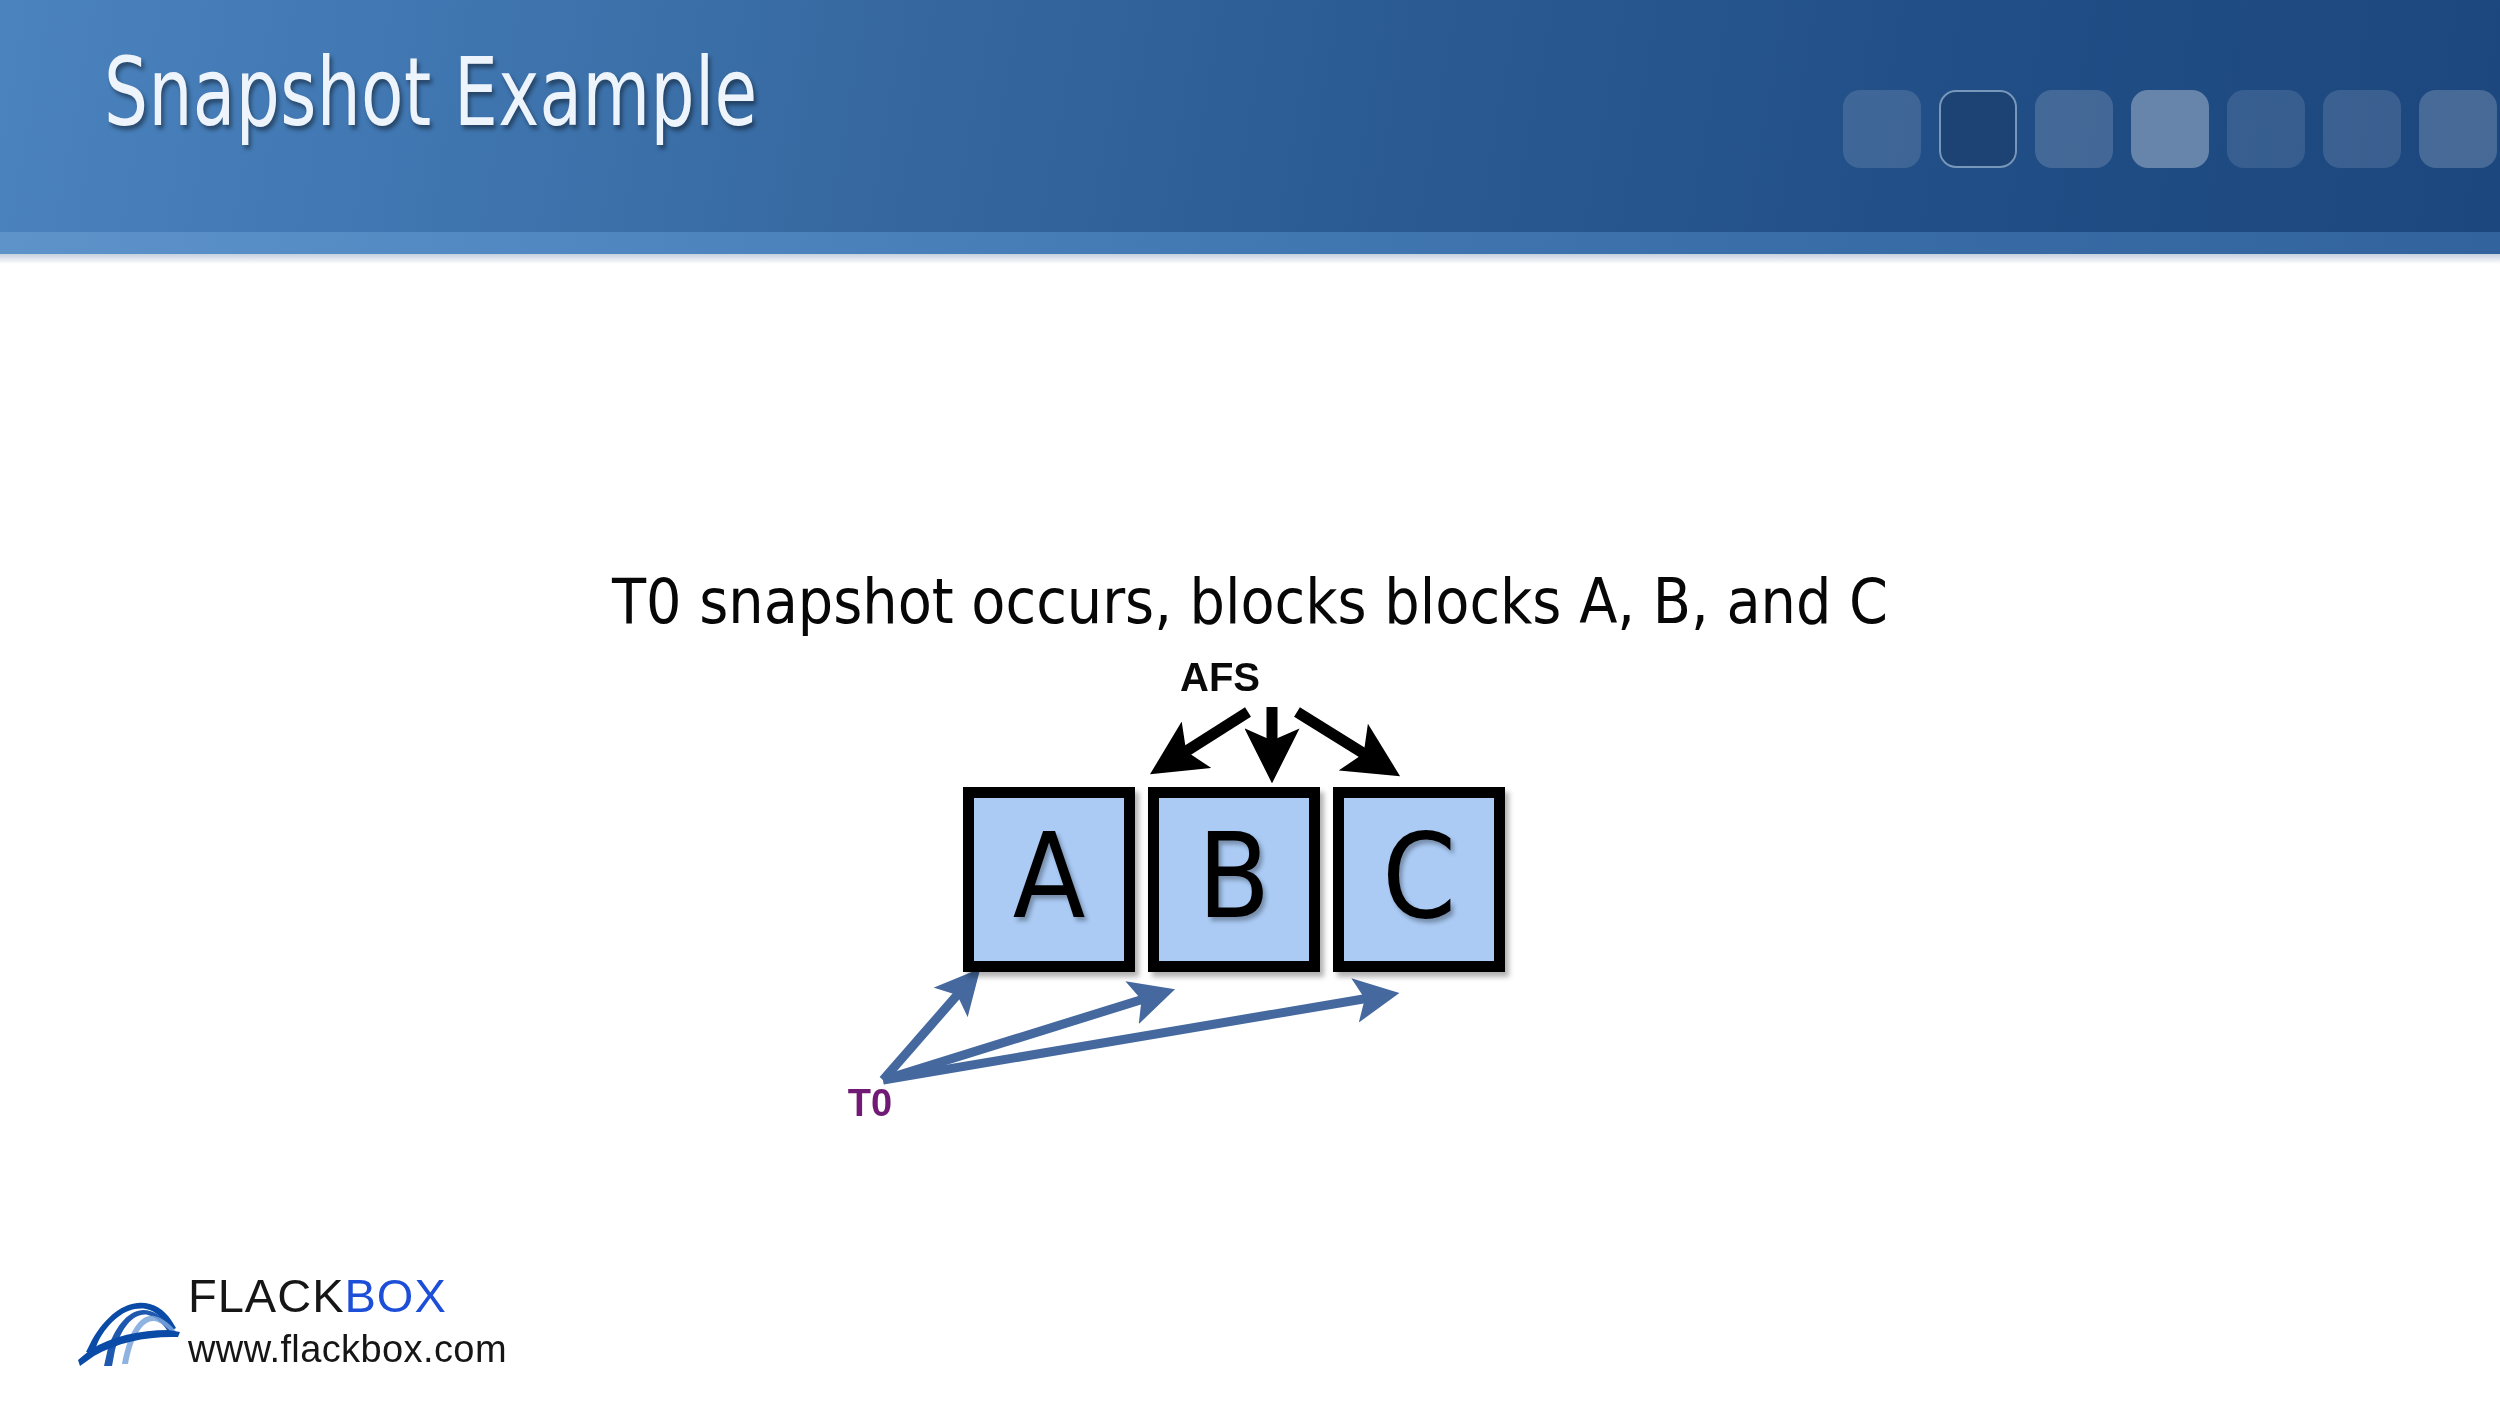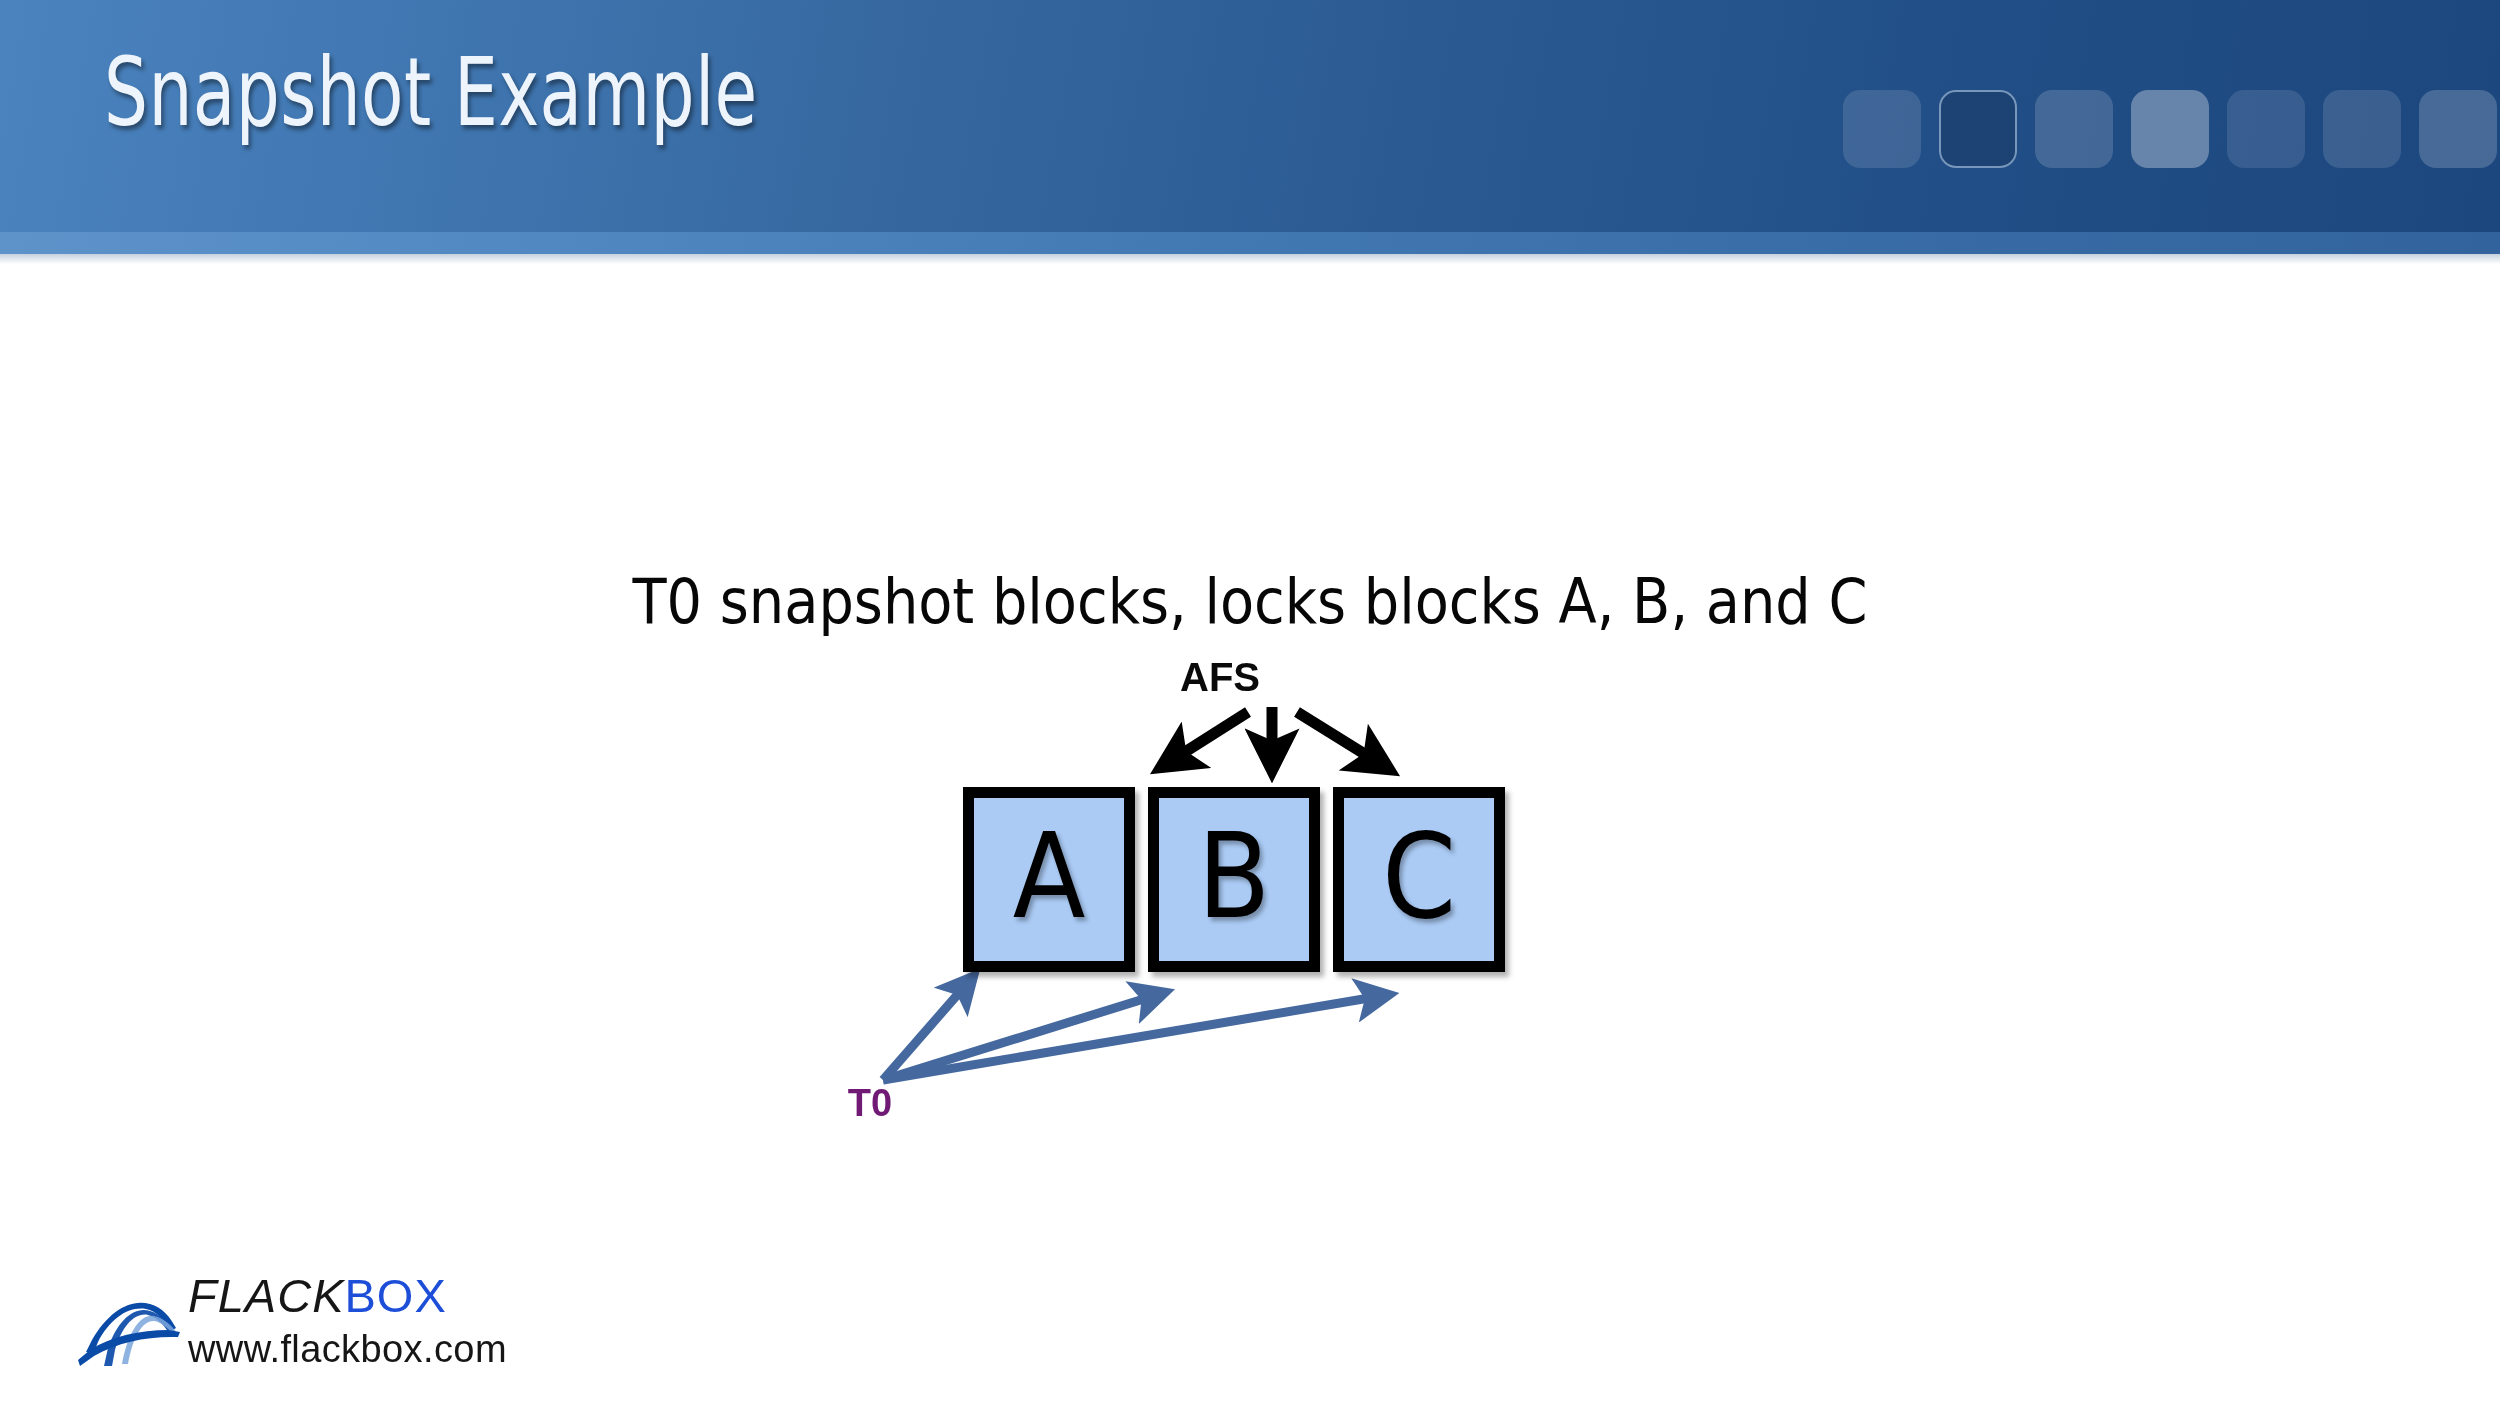--- a/index.html
+++ b/index.html
@@ -199,21 +199,21 @@
     top: 0;
   }
   .logo-word {
     font-family: "Liberation Sans", sans-serif;
     font-size: 47px;
     font-weight: 400;
     letter-spacing: 1px;
     line-height: 1.02;
     white-space: nowrap;
   }
-  .logo-flack { color: #161616; font-style: italic; }
+  .logo-flack { color: #161616; }
   .logo-box   { color: #1d4ed8; }
   .logo-url {
     font-family: "Liberation Sans", sans-serif;
     font-size: 38px;
     font-weight: 400;
     color: #161616;
     letter-spacing: 0.4px;
     margin-top: 8px;
     white-space: nowrap;
   }
@@ -232,21 +232,21 @@
       <div class="hsq variant-dim2"></div>
       <div class="hsq variant-dim"></div>
       <div class="hsq variant-edge"></div>
     </div>
   </div>
   <div class="header-lowband"></div>
   <div class="header-shadow"></div>
 
   <div class="header-title">Snapshot Example</div>
 
-  <div class="caption">T0 snapshot blocks, locks blocks A, B, and C</div>
+  <div class="caption">T0 snapshot occurs, blocks blocks A, B, and C</div>
 
   <div class="diagram">
     <svg width="2500" height="1406" viewBox="0 0 2500 1406">
       <defs>
         <marker id="blackArrow" markerWidth="5" markerHeight="5" refX="3.6" refY="2.5" orient="auto" markerUnits="strokeWidth">
           <path d="M0,0 L5,2.5 L0,5 L1.1,2.5 Z" fill="#000000"></path>
         </marker>
         <marker id="blueArrow" markerWidth="5" markerHeight="5" refX="3.6" refY="2.5" orient="auto" markerUnits="strokeWidth">
           <path d="M0,0 L5,2.5 L0,5 L1.1,2.5 Z" fill="#45699f"></path>
         </marker>

